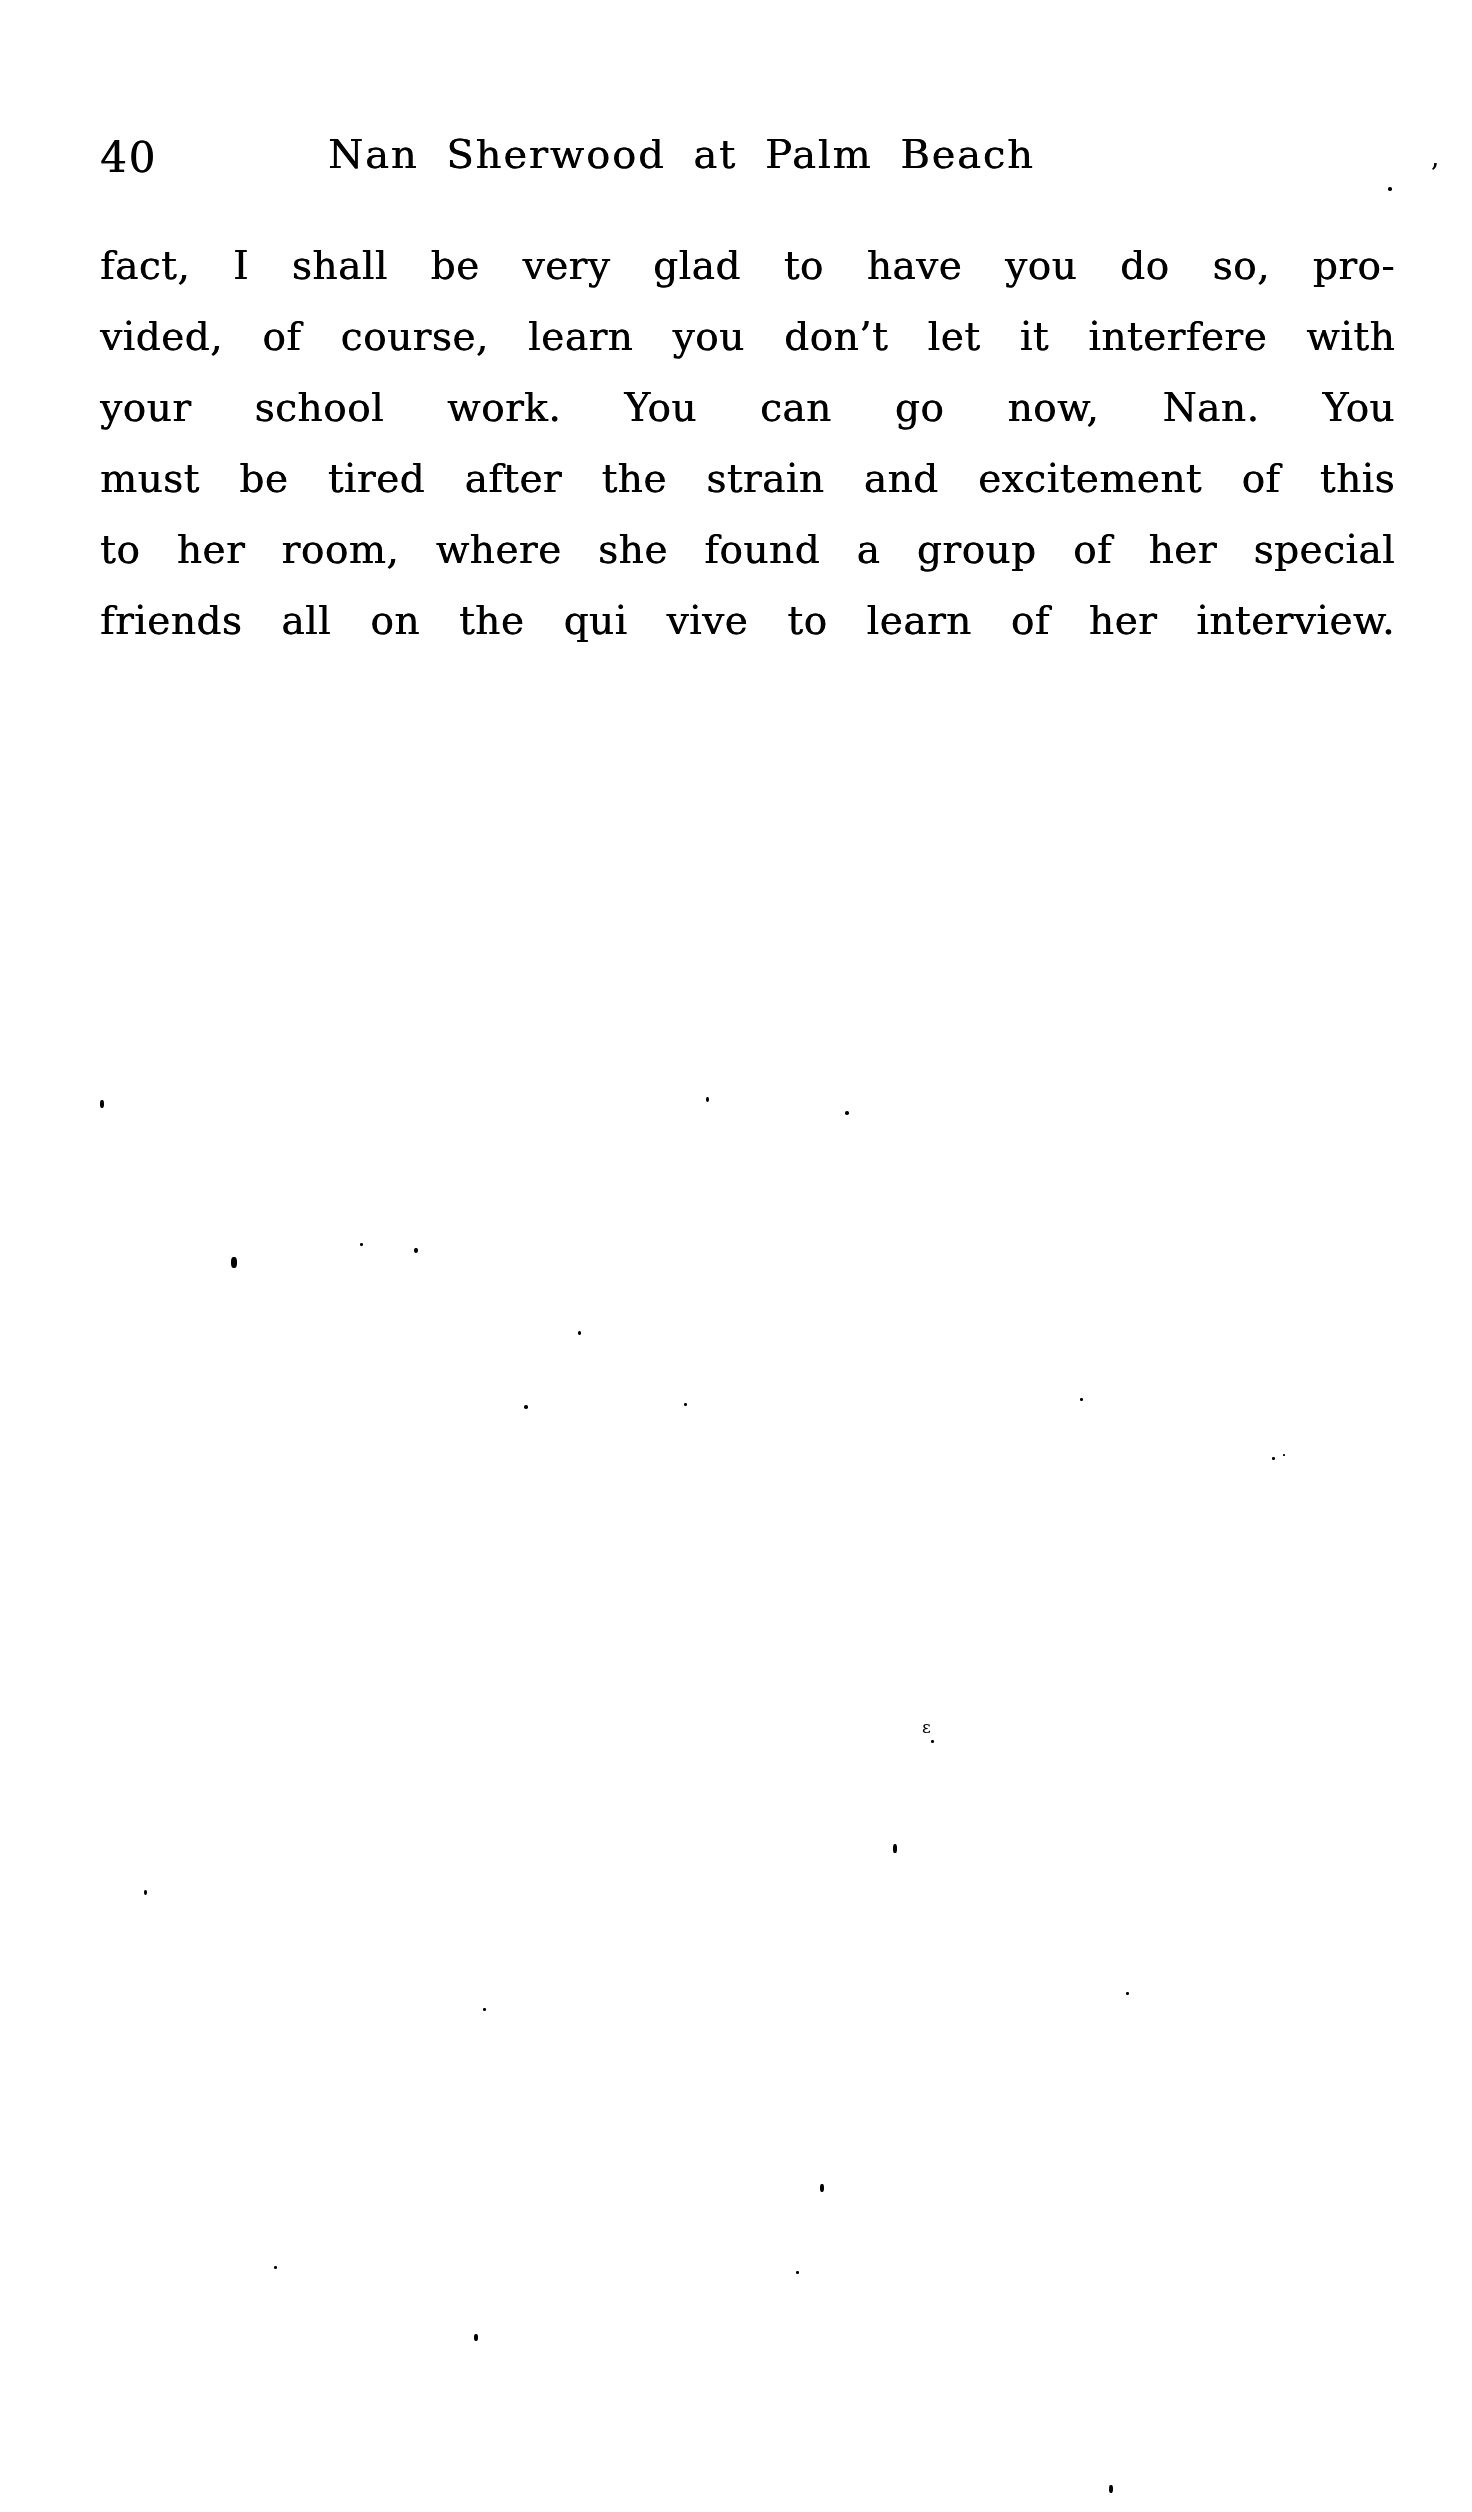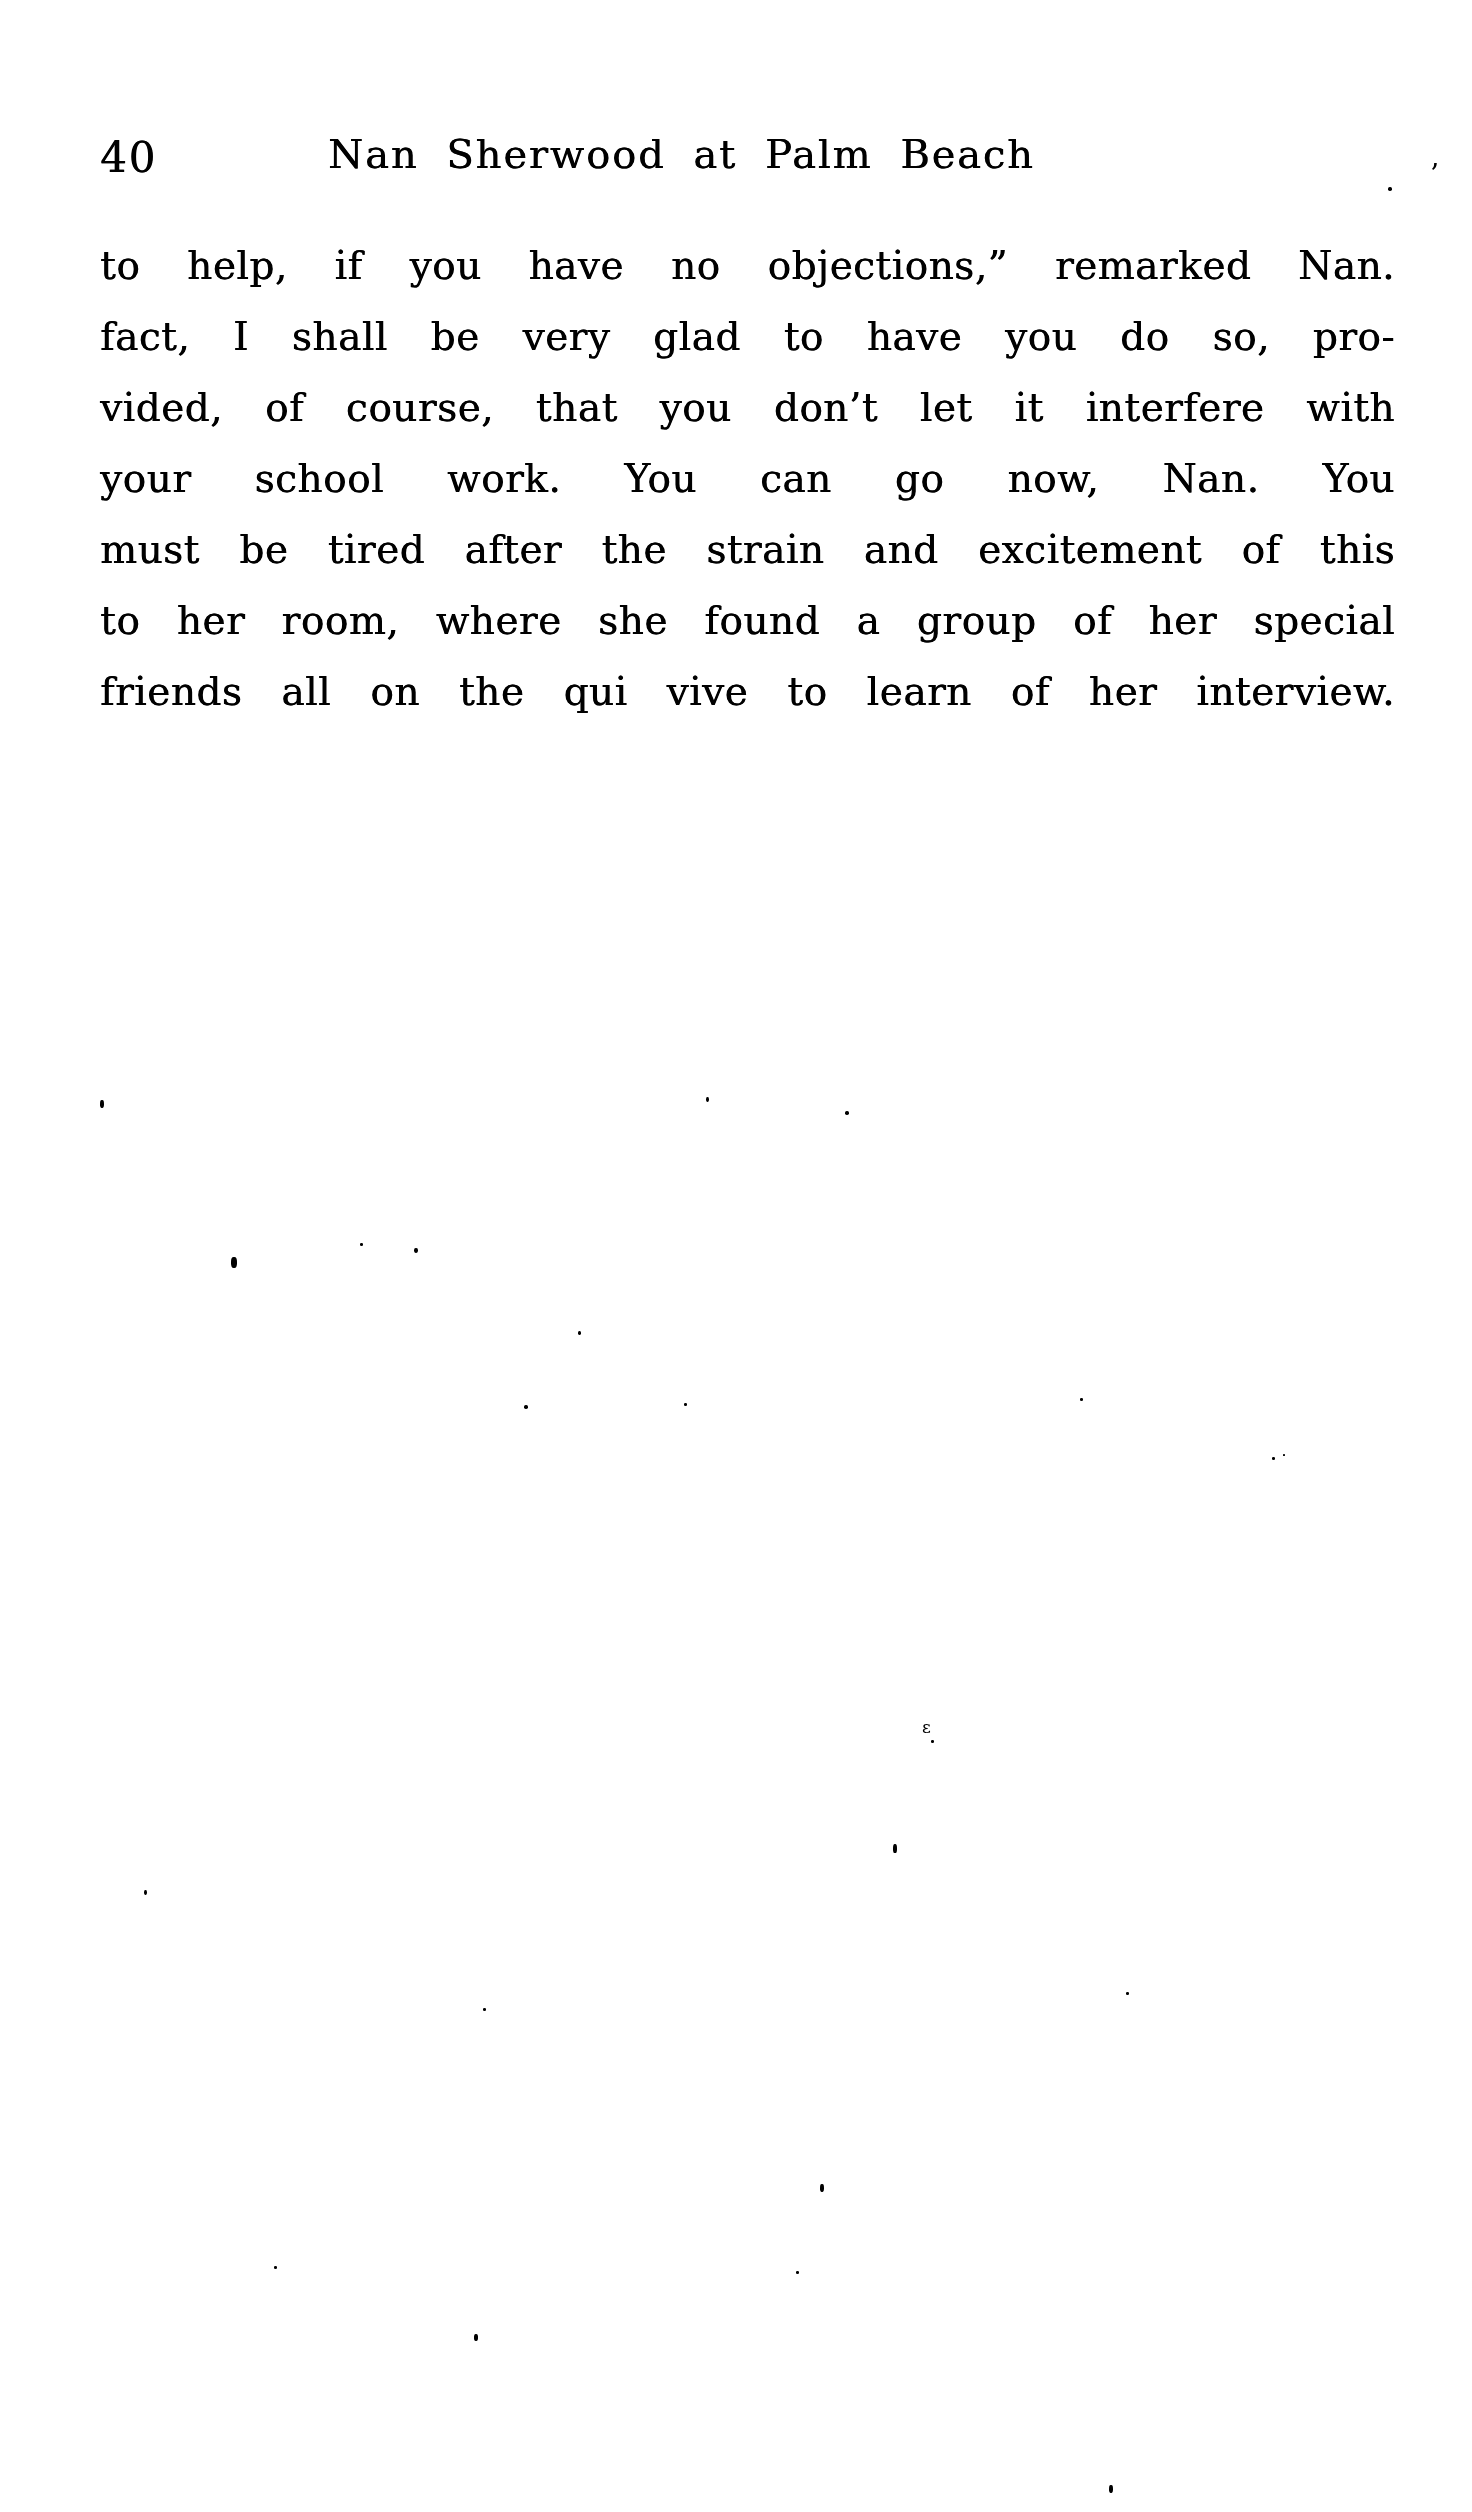--- a/index.html
+++ b/index.html
@@ -84,23 +84,22 @@
 </style>
 </head>
 <body>
 
 <div class="page">
   <div class="header">
     <span class="page-num">40</span>
     <span class="running-title">Nan Sherwood at Palm Beach</span>
   </div>
   <div class="body-text">
-      <div class="line"><span>to help, if you have no objections,” remarked Nan.</span></div>
       <div class="line"><span>fact, I shall be very glad to have you do so, pro-</span></div>
-      <div class="line"><span>vided, of course, that you don’t let it interfere with</span></div>
+      <div class="line"><span>vided, of course, learn you don’t let it interfere with</span></div>
       <div class="line"><span>your school work.  You can go now, Nan.  You</span></div>
       <div class="line"><span>must be tired after the strain and excitement of this</span></div>
       <div class="line"><span>to her room, where she found a group of her special</span></div>
       <div class="line"><span>friends all on the </span><span class="it">qui vive</span><span> to learn of her interview.</span></div>
     </div>
   <div class="artifacts">
       <span class="speck glyph" style="left: 1430px; top: 160px; font-size: 28.6px;">’</span>
       <span class="speck" style="left: 1388px; top: 187px; width: 3.8px; height: 3.8px;"></span>
       <span class="speck" style="left: 100px; top: 1100px; width: 3.8px; height: 7.6px;"></span>
       <span class="speck" style="left: 706px; top: 1097px; width: 2.9px; height: 4.8px;"></span>

